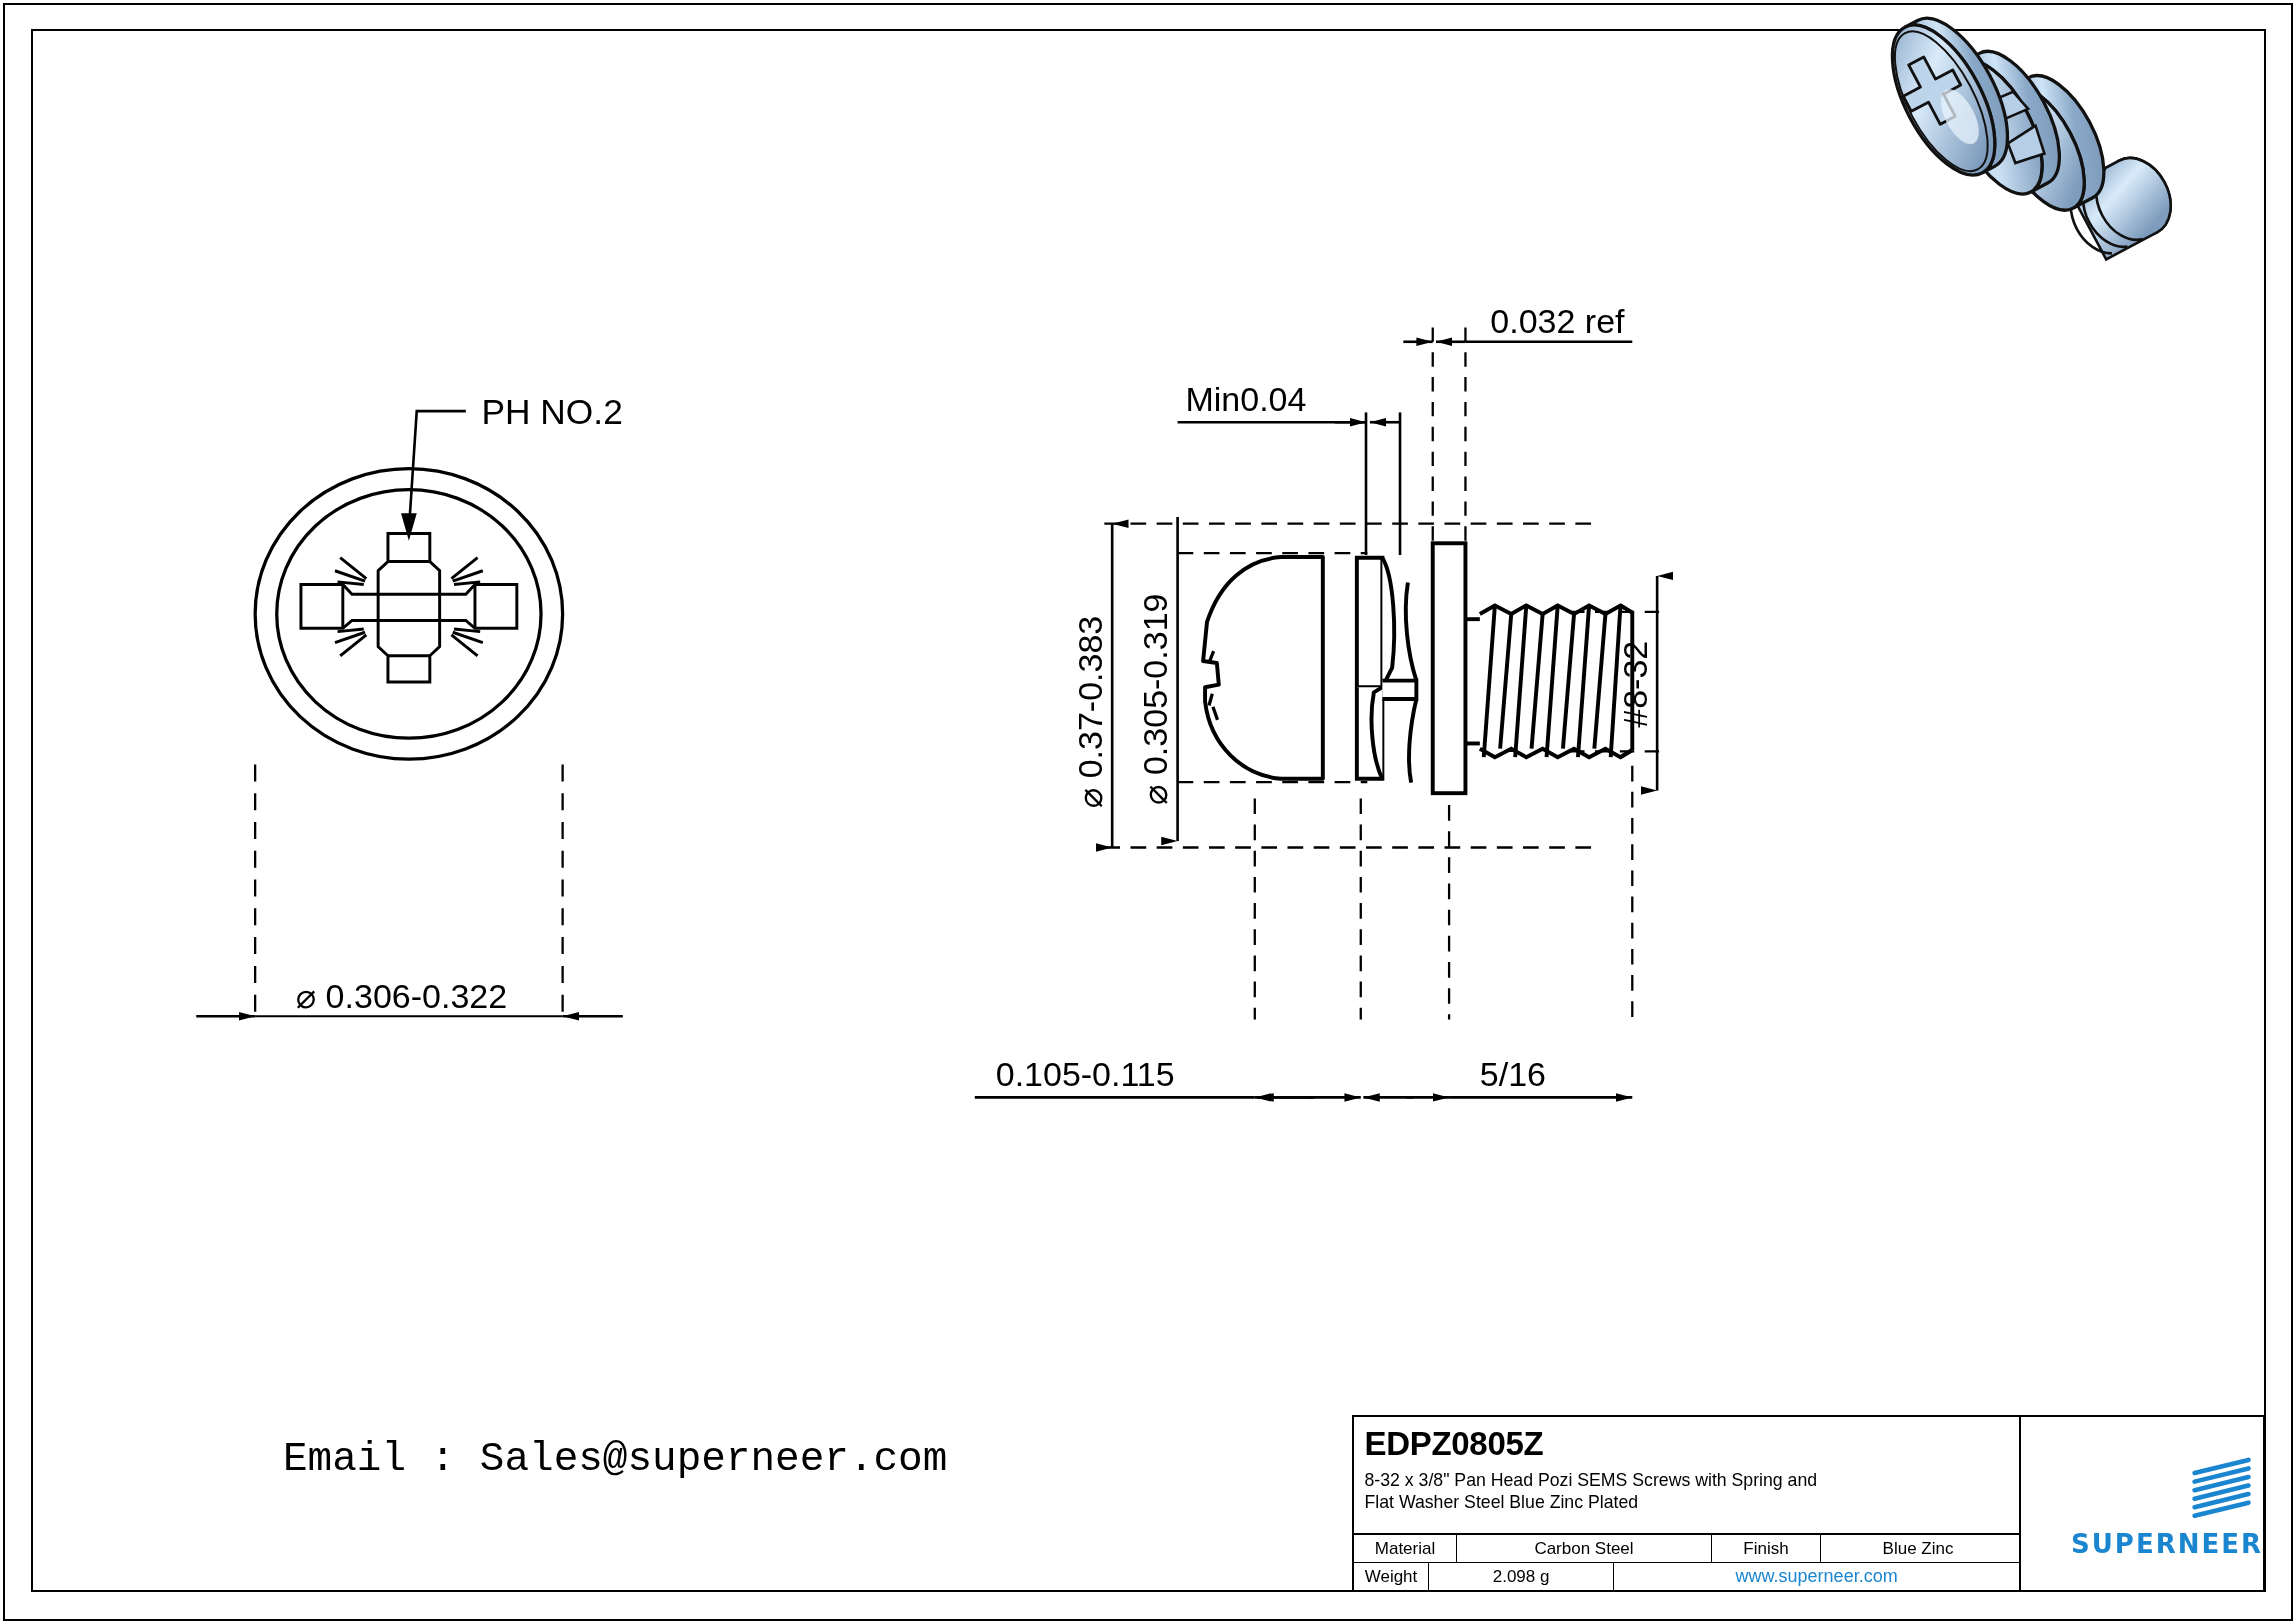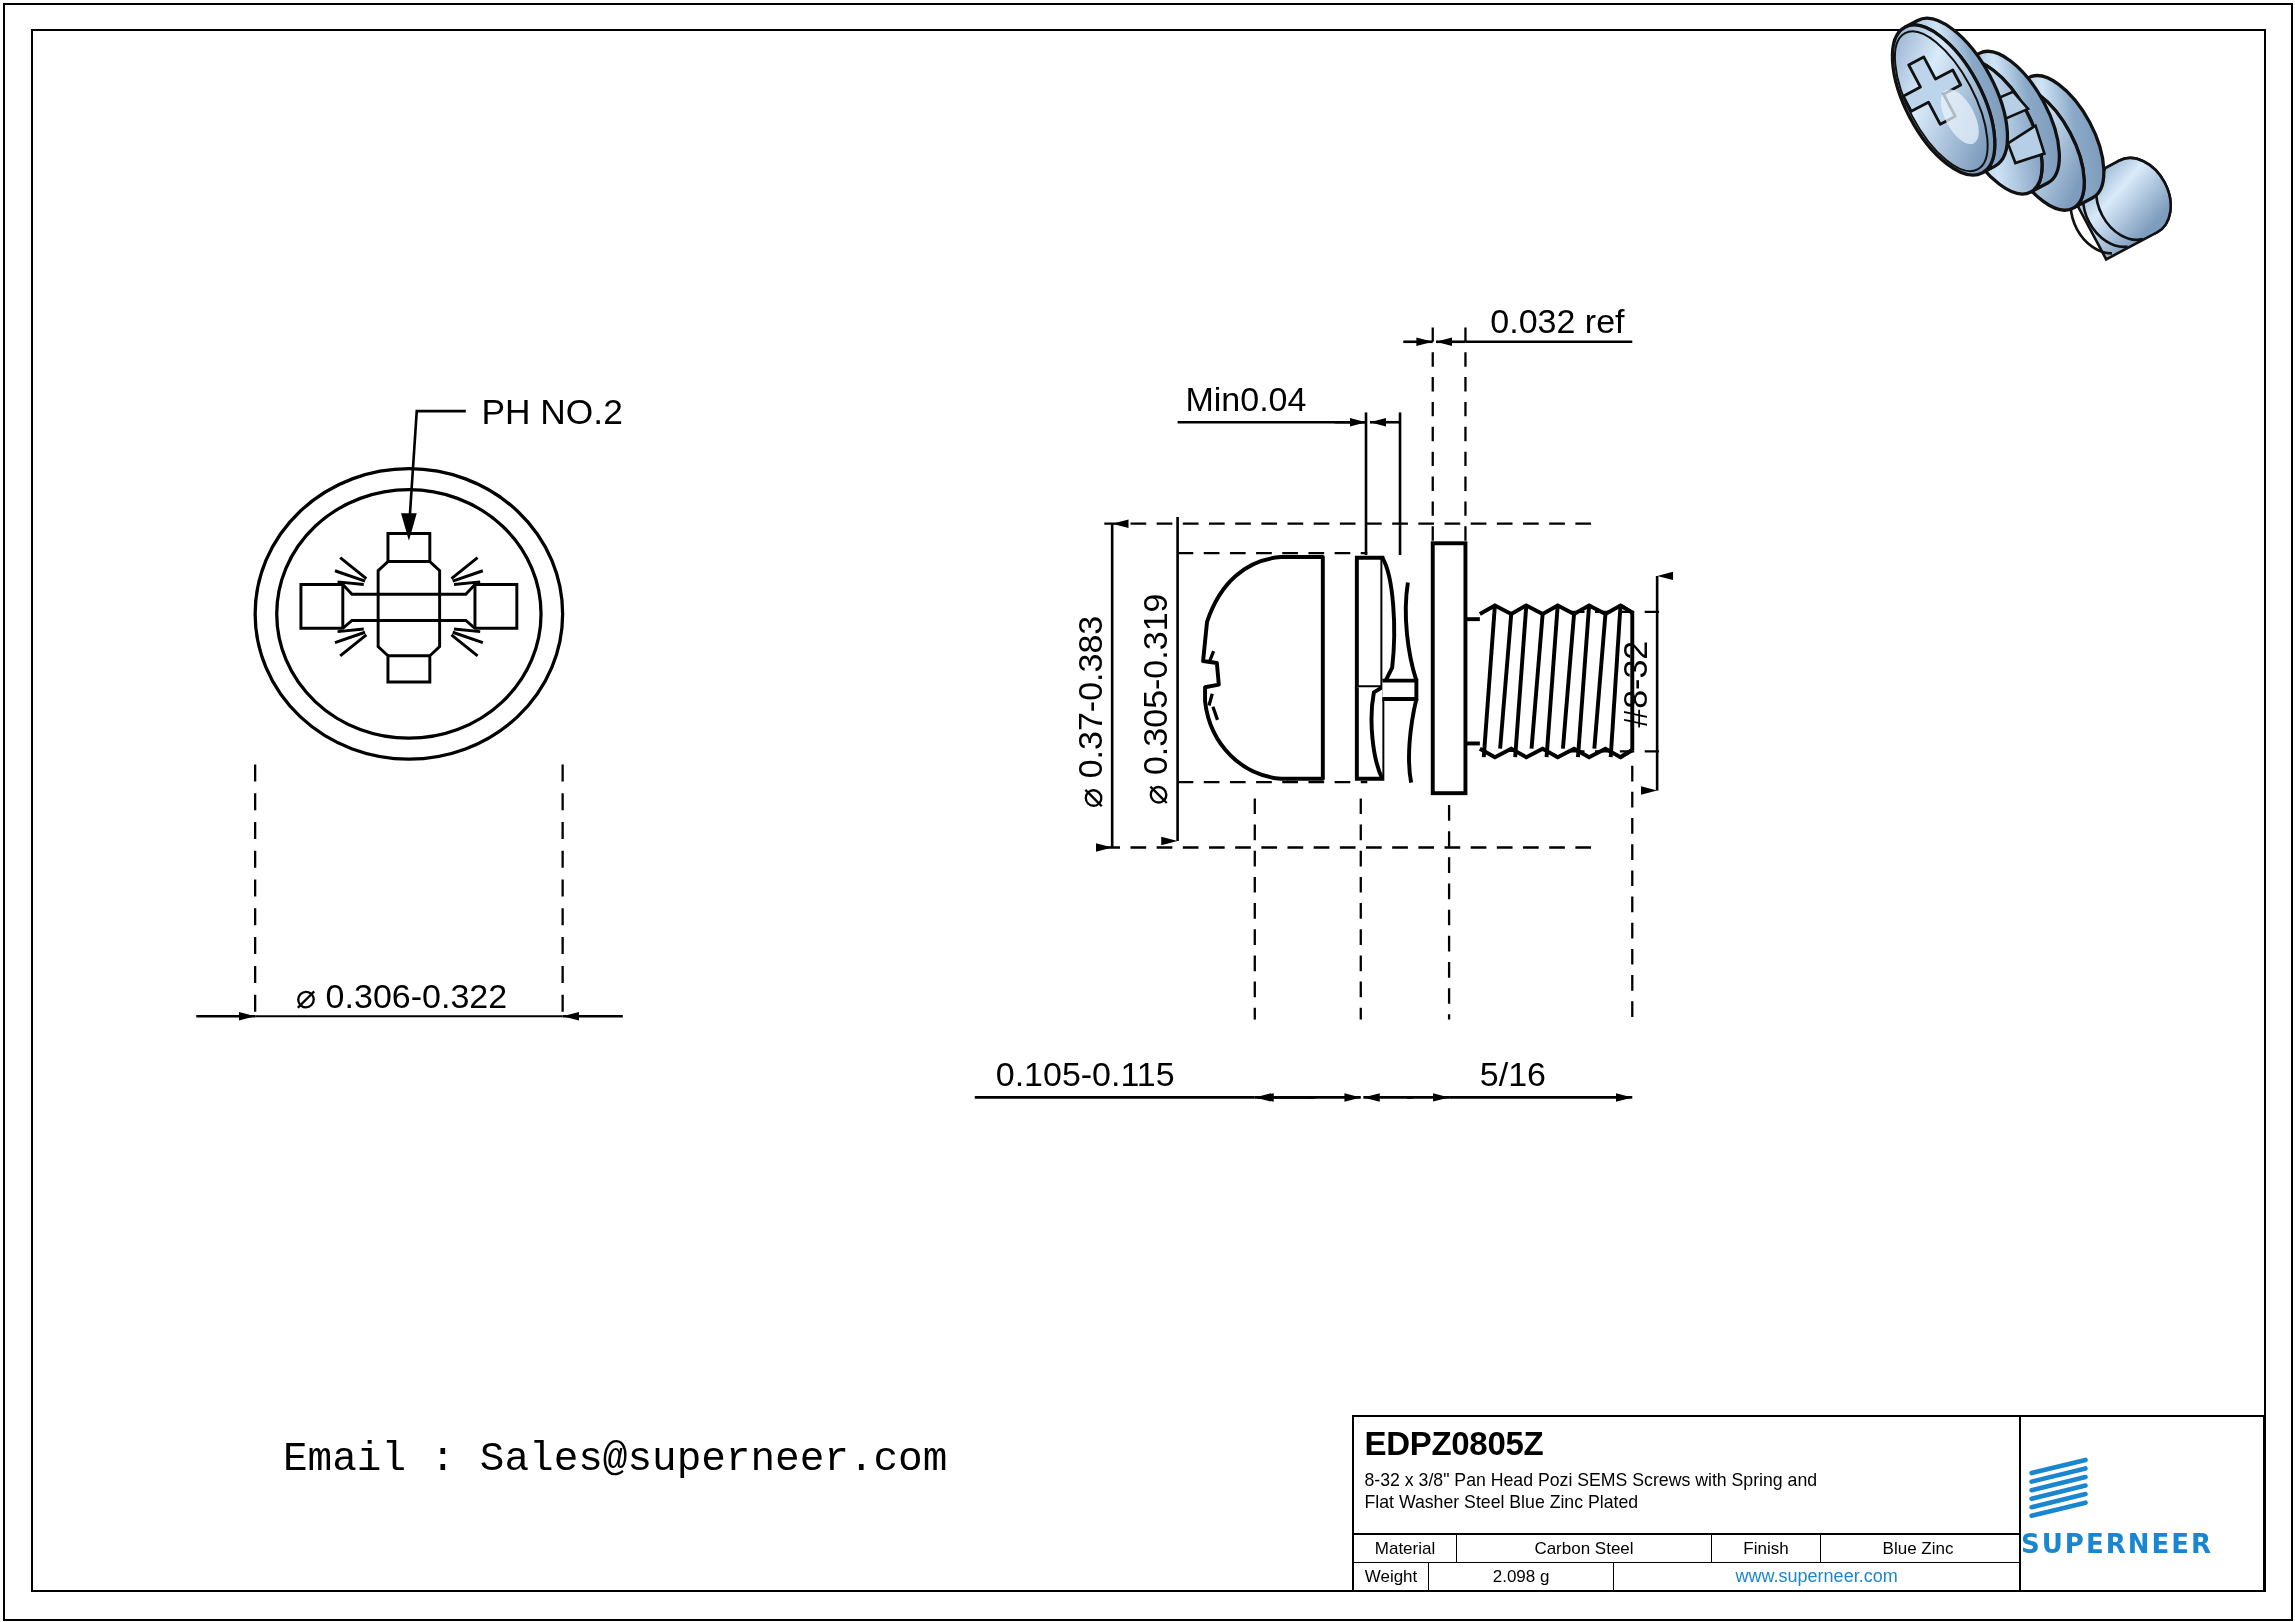--- a/index.html
+++ b/index.html
@@ -27,21 +27,21 @@
   .tb-row{flex:1;display:flex;align-items:center;}
   .tb-row.first{border-bottom:1.3px solid #000;}
   .cell{display:flex;align-items:center;justify-content:center;height:100%;
         font-size:17px;box-sizing:border-box;}
   .c-lbl{width:103px;border-right:1.3px solid #000;}
   .c-val{width:255px;border-right:1.3px solid #000;}
   .c-lbl2{width:109px;border-right:1.3px solid #000;}
   .c-val2{width:194px;}
   .c-web{width:558px;}
   .link{color:#1a86d0;font-size:18px;}
-  .tb-logo{width:242px;display:flex;flex-direction:column;align-items:flex-start;
+  .tb-logo{width:242px;display:flex;flex-direction:column;align-items:flex-end;
       justify-content:center;box-sizing:border-box;padding-top:5.2px;}
   .logo-mark{width:79px;height:71px;}
   .logo-word{color:#1a86d0;font-size:26px;font-weight:bold;letter-spacing:2px;
       margin-top:3.9px;font-family:"DejaVu Sans",sans-serif;}
 
   .email{position:absolute;left:283px;top:1436px;font-size:41px;
       font-family:Liberation Mono, monospace;white-space:nowrap;}
 </style>
 </head>
 <body>

